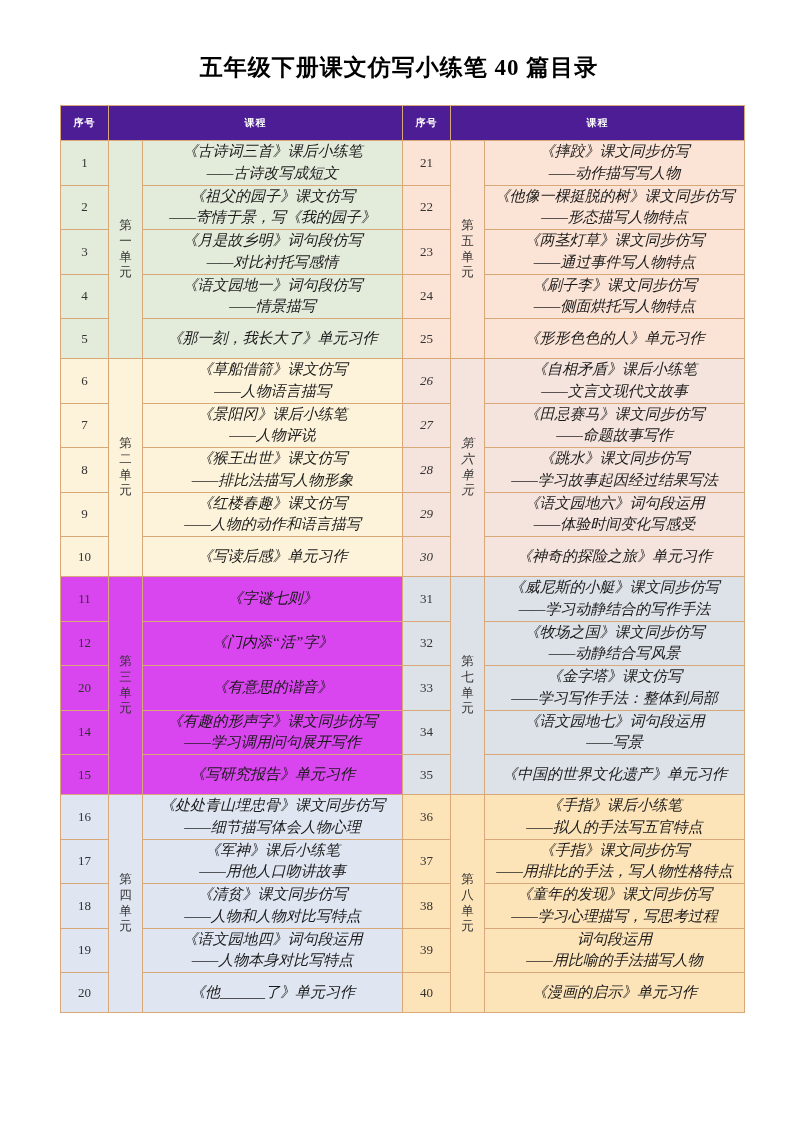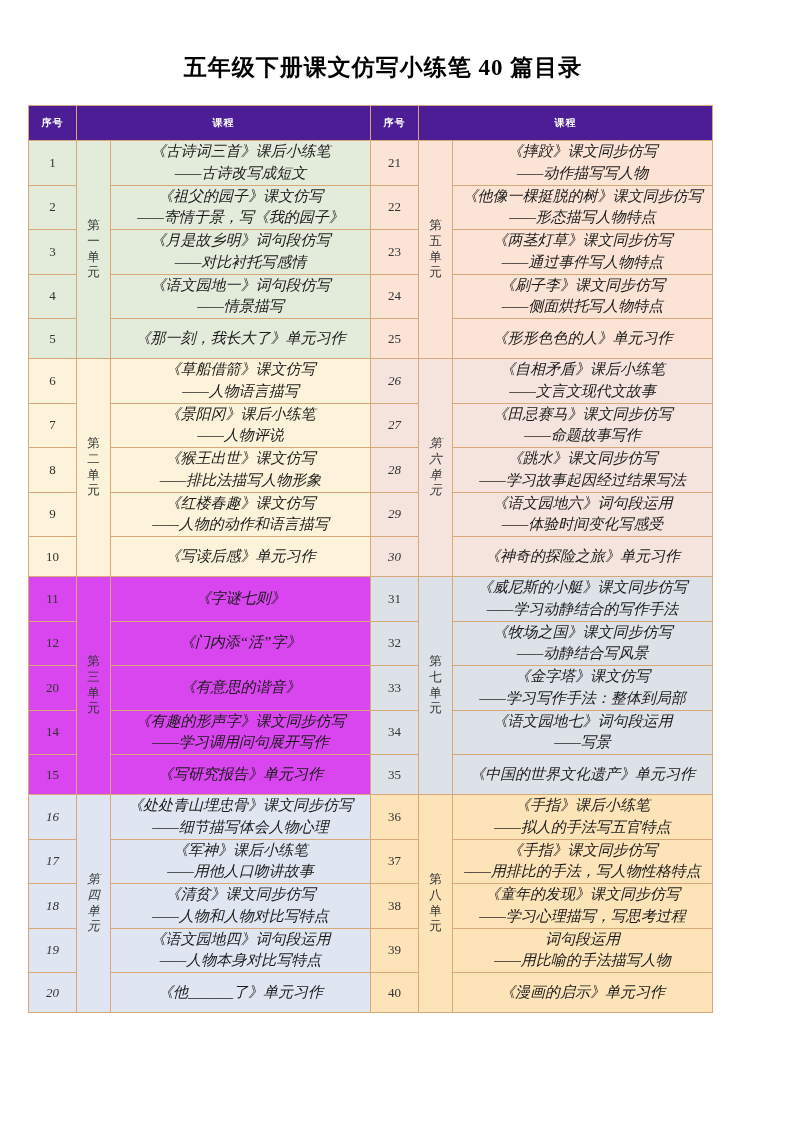--- a/index.html
+++ b/index.html
@@ -12,21 +12,21 @@
     height: 1122px;
     font-family: "Liberation Sans", sans-serif;
     color: #1a1a1a;
     position: relative;
     overflow: hidden;
   }
   .page {
     width: 793px;
     height: 1122px;
     box-sizing: border-box;
-    padding: 36px 55px 0 28px;
+    padding: 36px 55px 0 60px;
     border-radius: 21px;
   }
   .page-title {
     text-align: center;
     font-size: 23px;
     font-weight: bold;
     letter-spacing: 1px;
     color: #000;
     margin: 16px 0 22px 0;
     font-family: "Liberation Serif", serif;
@@ -74,21 +74,21 @@
     padding: 5px 6px;
     font-style: italic;
   }
   td.course .l1 { display: block; }
   td.course .l2 { display: block; }
 
   
   .band-1 { background: #e3ebdb; }
   .band-2 { background: #fdf3da; }
   .band-3 { background: #d946ef; }
-  .band-4 { background: #dfe6f2; font-style: italic; }
+  .band-4 { background: #dfe6f2; }
   .band-5 { background: #fbe3d5; }
   .band-6 { background: #f5e4dd; font-style: italic; }
   .band-7 { background: #dde2e8; }
   .band-8 { background: #fde3b8; }
 
   tr.row { height: 40px; }
 </style>
 </head>
 <body>
 

